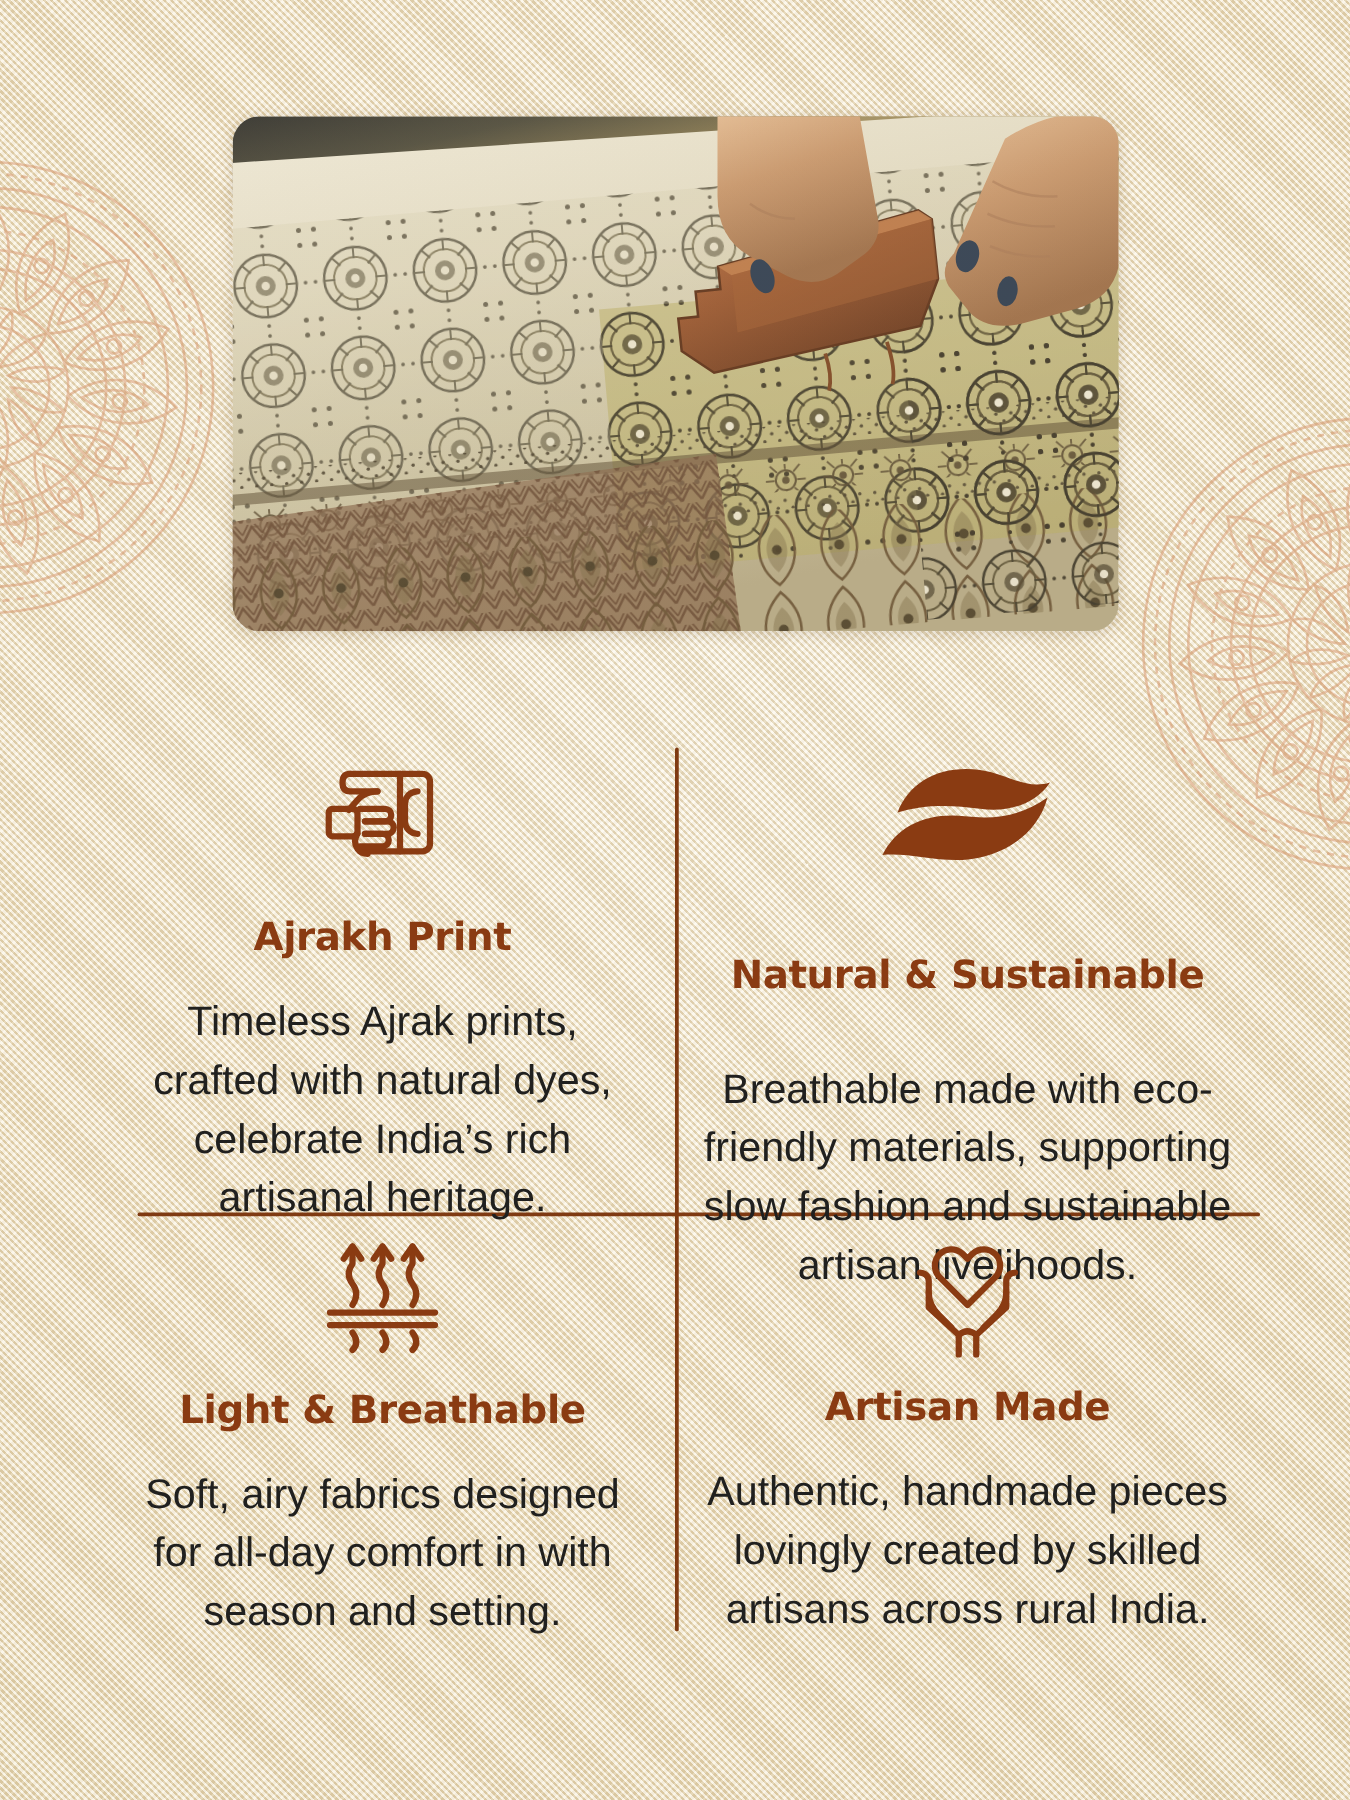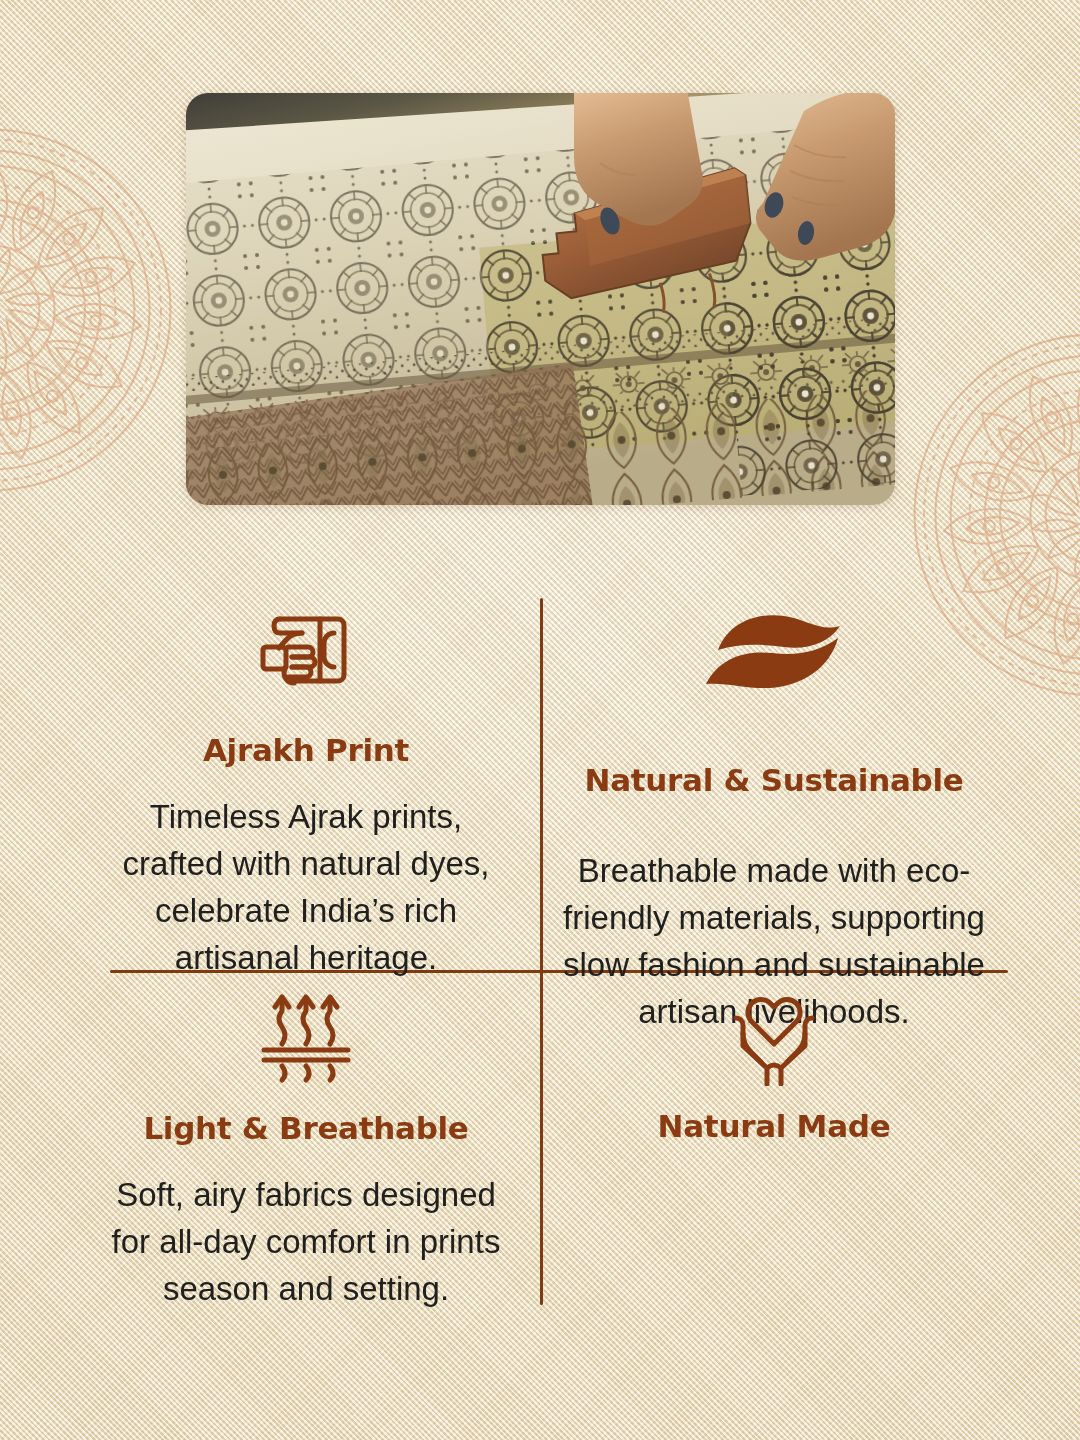--- a/index.html
+++ b/index.html
@@ -462,38 +462,39 @@
             <line x1="6" y1="60" x2="90" y2="60"></line>
             <line x1="6" y1="70" x2="90" y2="70"></line>
 
             <path d="M24 76 q6 8 0 14"></path>
             <path d="M48 76 q6 8 0 14"></path>
             <path d="M72 76 q6 8 0 14"></path>
           </g>
         </svg>
       </div>
       <div class="feature-title">Light &amp; Breathable</div>
-      <div class="feature-desc">Soft, airy fabrics designed for all-day comfort in prints season and setting.</div>
+      <div class="feature-desc">Soft, airy fabrics designed for all-day comfort in with season and setting.</div>
     </div>
 
     <div class="cell cell-br">
       <div class="feature-icon">
         <svg width="100" height="96" viewBox="0 0 100 96">
           <g fill="none" stroke="#8a3b12" stroke-width="5" stroke-linecap="round" stroke-linejoin="round">
 
             <path d="M50 54 L28 32 a13 13 0 0 1 18 -19 l4 4 l4 -4
                      a13 13 0 0 1 18 19 Z"></path>
 
             <path d="M12 28 a7 7 0 0 1 7 7 V56 l24 22 v16"></path>
             <path d="M19 44 q0 10 8 18 l10 10"></path>
 
             <path d="M88 28 a7 7 0 0 0 -7 7 V56 L57 78 v16"></path>
             <path d="M81 44 q0 10 -8 18 l-10 10"></path>
 
             <path d="M43 78 q7 -6 14 0"></path>
           </g>
         </svg>
       </div>
-      <div class="feature-title">Natural Made</div>
+      <div class="feature-title">Artisan Made</div>
+      <div class="feature-desc">Authentic, handmade pieces lovingly created by skilled artisans across rural India.</div>
     </div>
 
   </div>
 </div>
 
 </body></html>

